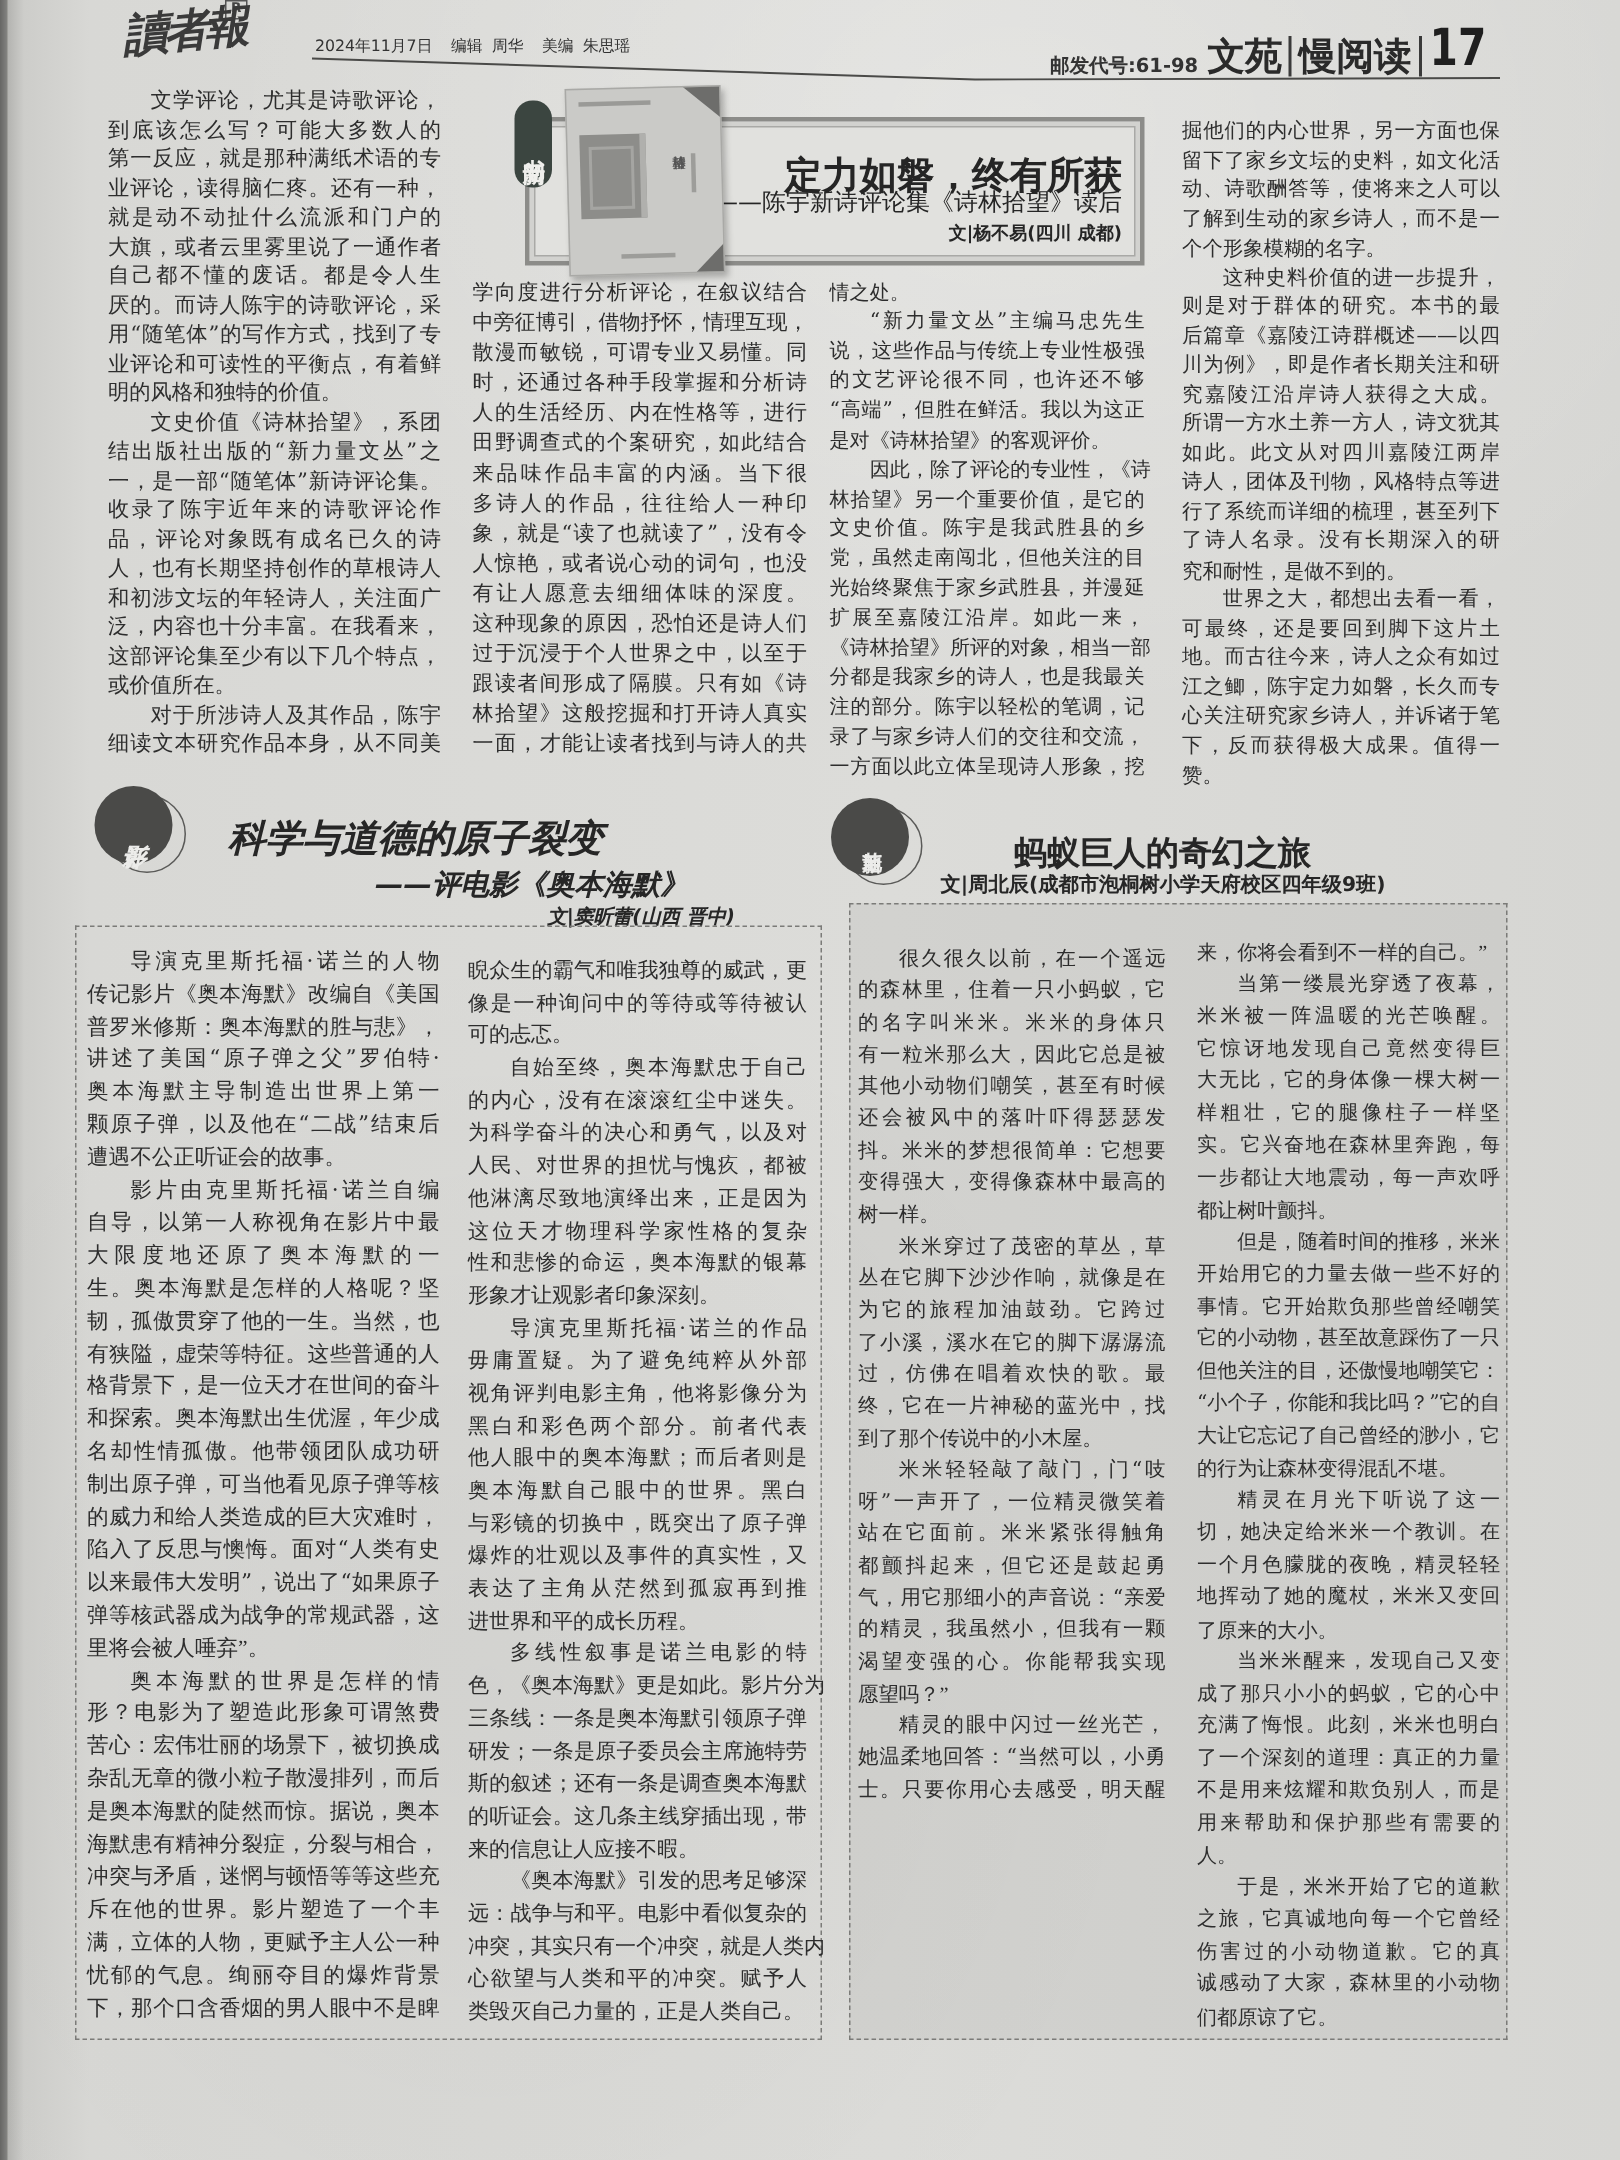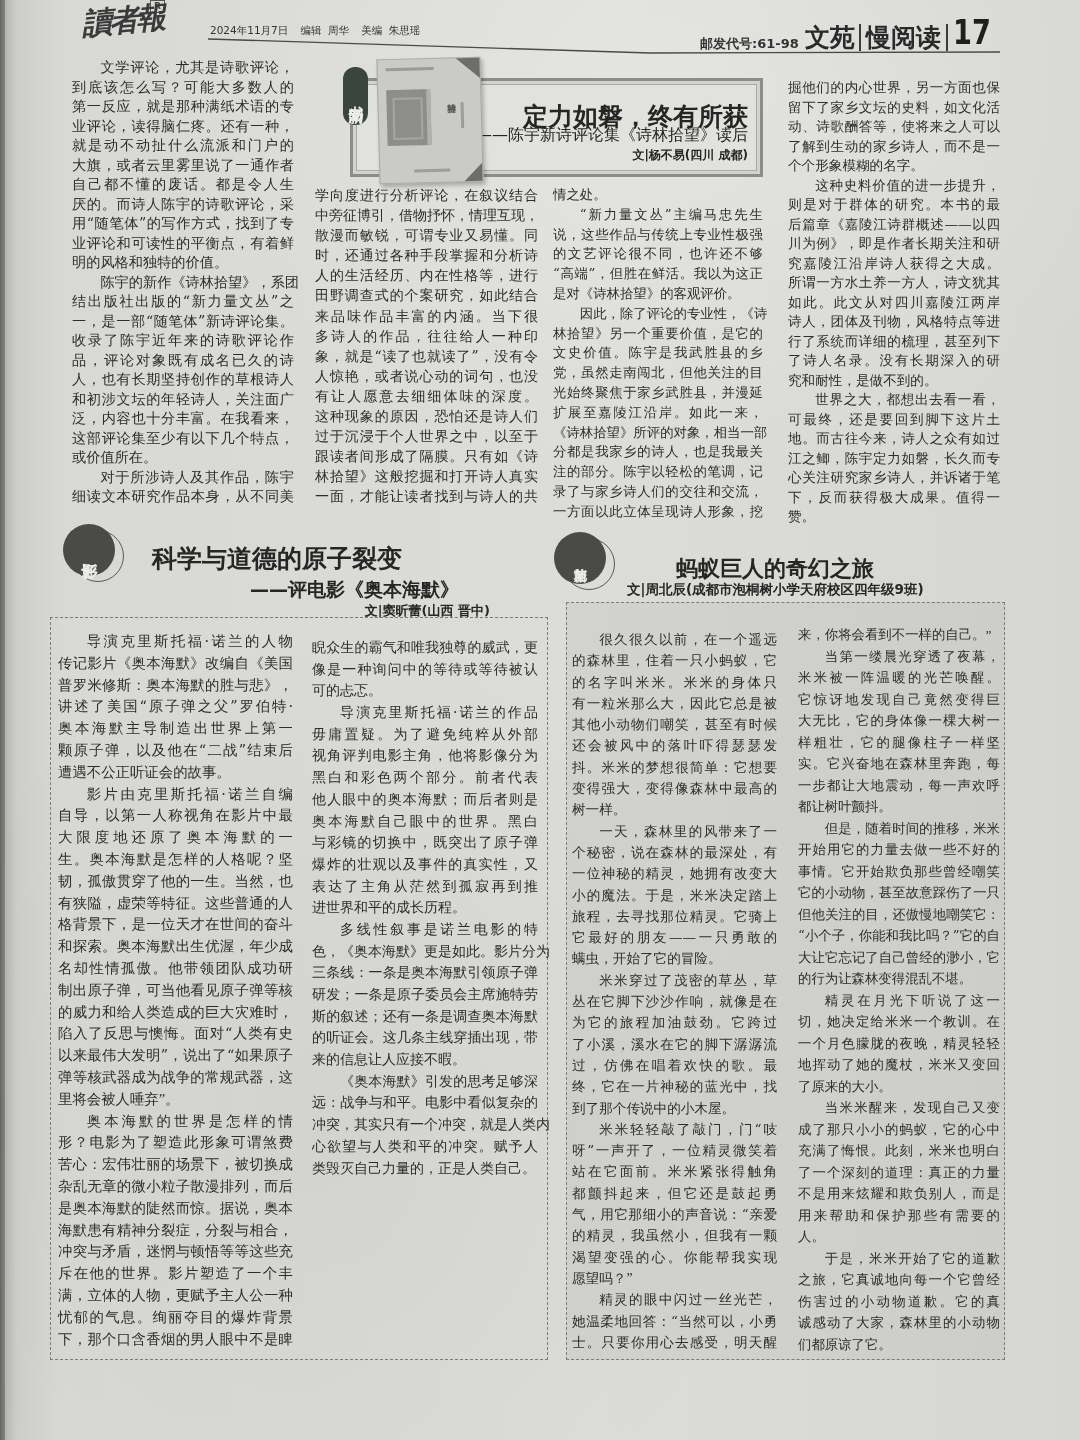--- a/index.html
+++ b/index.html
@@ -113,21 +113,21 @@
         <div class="ln">业评论，读得脑仁疼。还有一种，</div>
         <div class="ln">就是动不动扯什么流派和门户的</div>
         <div class="ln">大旗，或者云里雾里说了一通作者</div>
         <div class="ln">自己都不懂的废话。都是令人生</div>
         <div class="ln">厌的。而诗人陈宇的诗歌评论，采</div>
         <div class="ln">用“随笔体”的写作方式，找到了专</div>
         <div class="ln">业评论和可读性的平衡点，有着鲜</div>
         <div class="ln last">明的风格和独特的价值。</div>
       </div>
       <div>
-        <div class="ln ind">陈宇的新作《诗林拾望》，系团</div>
+        <div class="ln ind">文史价值《诗林拾望》，系团</div>
         <div class="ln">结出版社出版的“新力量文丛”之</div>
         <div class="ln">一，是一部“随笔体”新诗评论集。</div>
         <div class="ln">收录了陈宇近年来的诗歌评论作</div>
         <div class="ln">品，评论对象既有成名已久的诗</div>
         <div class="ln">人，也有长期坚持创作的草根诗人</div>
         <div class="ln">和初涉文坛的年轻诗人，关注面广</div>
         <div class="ln">泛，内容也十分丰富。在我看来，</div>
         <div class="ln">这部评论集至少有以下几个特点，</div>
         <div class="ln last">或价值所在。</div>
       </div>
@@ -207,21 +207,21 @@
         <div class="ln">可最终，还是要回到脚下这片土</div>
         <div class="ln">地。而古往今来，诗人之众有如过</div>
         <div class="ln">江之鲫，陈宇定力如磐，长久而专</div>
         <div class="ln">心关注研究家乡诗人，并诉诸于笔</div>
         <div class="ln">下，反而获得极大成果。值得一</div>
         <div class="ln last">赞。</div>
       </div>
     </div>
 </div>
 
-<div class="abs" style="left:0;top:515px;width:560px;height:860px;">
+<div class="abs" style="left:0;top:515px;width:560px;height:860px;font-style:italic;">
   <div class="abs badge-ring" style="left:72px;top:15px;"></div>
   <div class="abs badge" style="left:63px;top:9px;">
     <span class="badge-text" style="font-size:16px;">影评</span>
   </div>
   <div class="abs h2 sans nowrap" style="left:152px;top:27px;font-size:25px;">科学与道德的原子裂变</div>
   <div class="abs h2 sans nowrap" style="left:250px;width:240px;top:62px;font-size:19px;">——评电影《奥本海默》</div>
   <div class="abs h2 sans nowrap" style="left:290px;width:200px;text-align:right;top:87px;font-size:13px;">文|窦昕蕾(山西 晋中)</div>
 </div>
 <div class="abs dash-box" style="left:50px;top:617px;width:498px;height:743px;"></div>
 <div class="col" style="left:58px;top:631px;width:235px;--lh:21.8px;--fs:14.4px;">
@@ -265,20 +265,30 @@
       <div class="ln">下，那个口含香烟的男人眼中不是睥</div>
     </div>
   </div>
 <div class="col" style="left:312px;top:637px;width:226px;--lh:21.7px;--fs:14px;">
     <div>
       <div class="ln">睨众生的霸气和唯我独尊的威武，更</div>
       <div class="ln">像是一种询问中的等待或等待被认</div>
       <div class="ln last">可的忐忑。</div>
     </div>
     <div>
+      <div class="ln ind">自始至终，奥本海默忠于自己</div>
+      <div class="ln">的内心，没有在滚滚红尘中迷失。</div>
+      <div class="ln">为科学奋斗的决心和勇气，以及对</div>
+      <div class="ln">人民、对世界的担忧与愧疚，都被</div>
+      <div class="ln">他淋漓尽致地演绎出来，正是因为</div>
+      <div class="ln">这位天才物理科学家性格的复杂</div>
+      <div class="ln">性和悲惨的命运，奥本海默的银幕</div>
+      <div class="ln last">形象才让观影者印象深刻。</div>
+    </div>
+    <div>
       <div class="ln ind">导演克里斯托福·诺兰的作品</div>
       <div class="ln">毋庸置疑。为了避免纯粹从外部</div>
       <div class="ln">视角评判电影主角，他将影像分为</div>
       <div class="ln">黑白和彩色两个部分。前者代表</div>
       <div class="ln">他人眼中的奥本海默；而后者则是</div>
       <div class="ln">奥本海默自己眼中的世界。黑白</div>
       <div class="ln">与彩镜的切换中，既突出了原子弹</div>
       <div class="ln">爆炸的壮观以及事件的真实性，又</div>
       <div class="ln">表达了主角从茫然到孤寂再到推</div>
       <div class="ln last">进世界和平的成长历程。</div>
@@ -316,29 +326,20 @@
       <div class="ln">的森林里，住着一只小蚂蚁，它</div>
       <div class="ln">的名字叫米米。米米的身体只</div>
       <div class="ln">有一粒米那么大，因此它总是被</div>
       <div class="ln">其他小动物们嘲笑，甚至有时候</div>
       <div class="ln">还会被风中的落叶吓得瑟瑟发</div>
       <div class="ln">抖。米米的梦想很简单：它想要</div>
       <div class="ln">变得强大，变得像森林中最高的</div>
       <div class="ln last">树一样。</div>
     </div>
     <div>
-      <div class="ln ind">一天，森林里的风带来了一</div>
-      <div class="ln">个秘密，说在森林的最深处，有</div>
-      <div class="ln">一位神秘的精灵，她拥有改变大</div>
-      <div class="ln">小的魔法。于是，米米决定踏上</div>
-      <div class="ln">旅程，去寻找那位精灵。它骑上</div>
-      <div class="ln">它最好的朋友——一只勇敢的</div>
-      <div class="ln last">螨虫，开始了它的冒险。</div>
-    </div>
-    <div>
       <div class="ln ind">米米穿过了茂密的草丛，草</div>
       <div class="ln">丛在它脚下沙沙作响，就像是在</div>
       <div class="ln">为它的旅程加油鼓劲。它跨过</div>
       <div class="ln">了小溪，溪水在它的脚下潺潺流</div>
       <div class="ln">过，仿佛在唱着欢快的歌。最</div>
       <div class="ln">终，它在一片神秘的蓝光中，找</div>
       <div class="ln last">到了那个传说中的小木屋。</div>
     </div>
     <div>
       <div class="ln ind">米米轻轻敲了敲门，门“吱</div>

